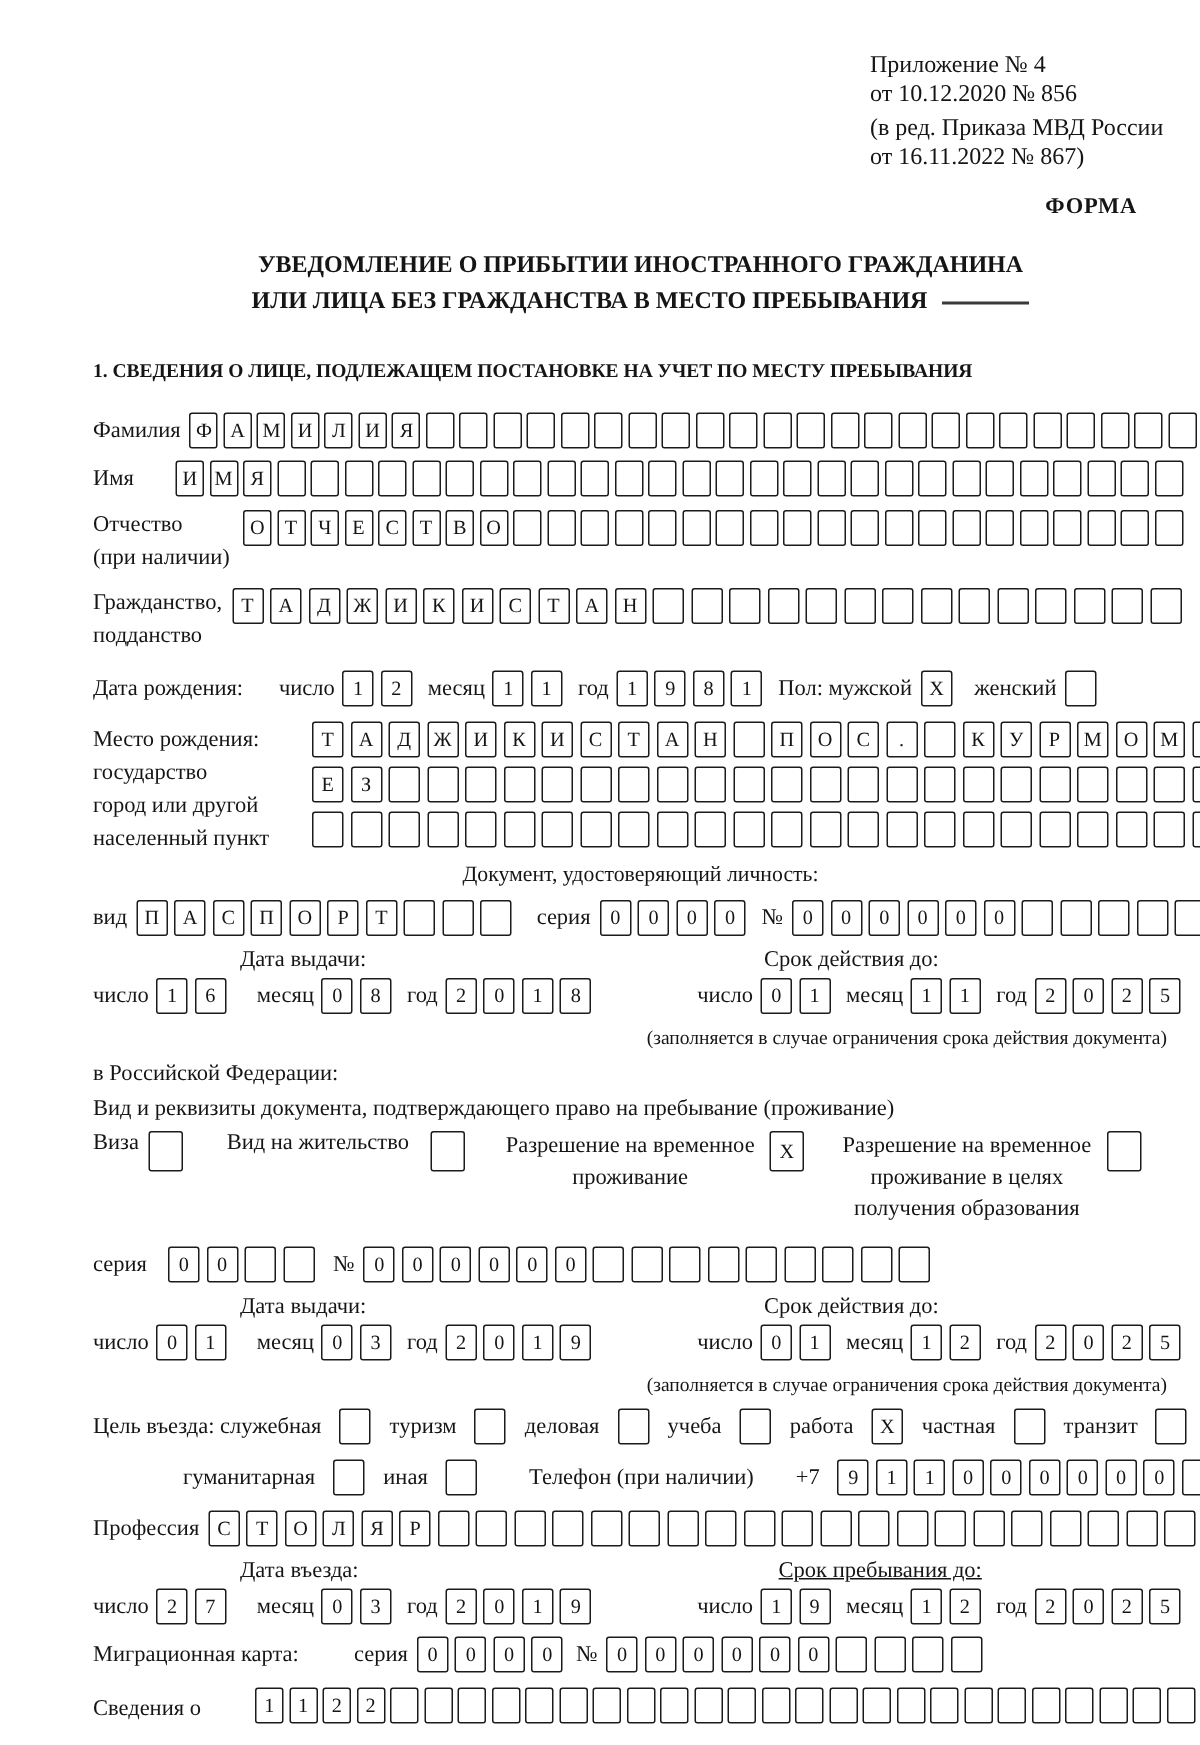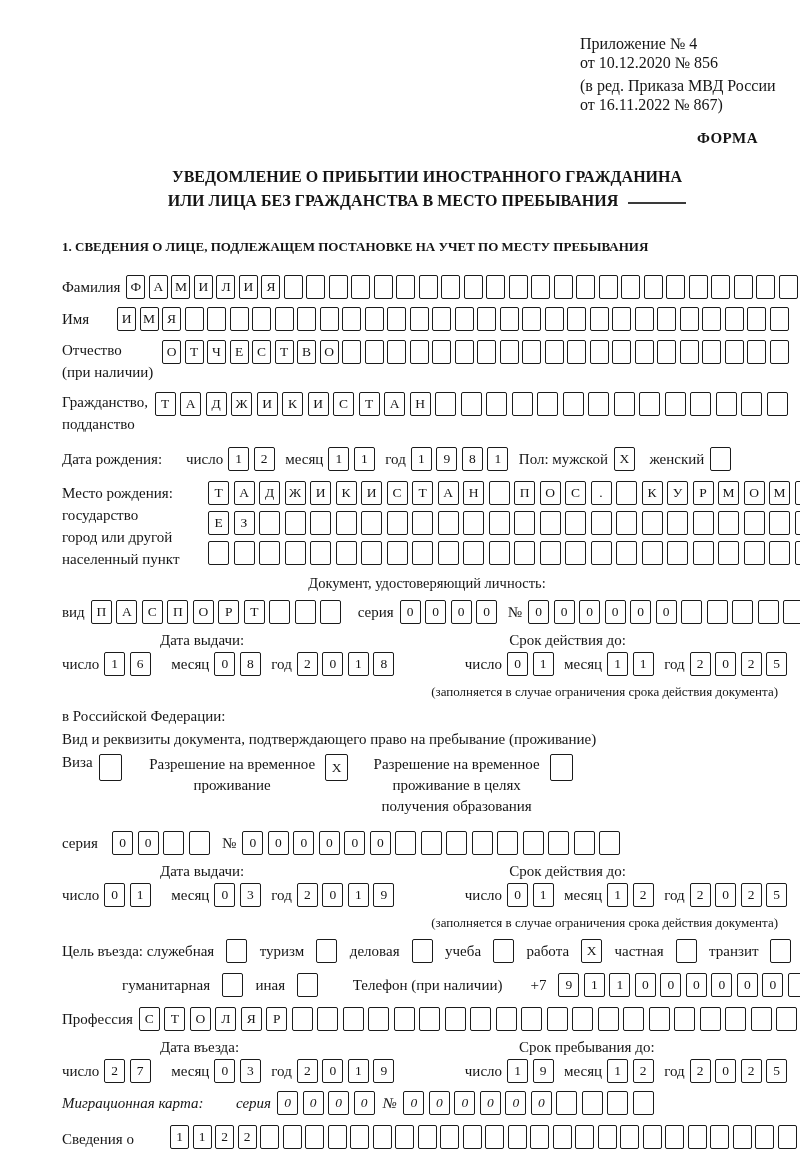--- a/index.html
+++ b/index.html
@@ -431,20 +431,26 @@
   <div class="plain">в Российской Федерации:</div>
   <div class="plain">Вид и реквизиты документа, подтверждающего право на пребывание (проживание)</div>
 
   <div class="permit-row">
     <span class="permit-opt">
       <span class="lbl">Виза</span>
       <span class="cells bigbox">
           <span class="cell"></span>
         </span>
     </span>
+    <span class="permit-opt" style="margin-left:26px;">
+      <span class="lbl">Вид на жительство</span>
+      <span class="cells bigbox" style="margin-left:8px;">
+          <span class="cell"></span>
+        </span>
+    </span>
     <span class="permit-opt" style="margin-left:24px;">
       <span class="txt">
         <span>Разрешение на временное</span><br>
         <span>проживание</span>
       </span>
       <span class="cells bigbox" style="margin-left:10px;">
           <span class="cell">X</span>
         </span>
     </span>
     <span class="permit-opt" style="margin-left:22px;">
@@ -615,21 +621,21 @@
         <span class="cell"></span>
         <span class="cell"></span>
         <span class="cell"></span>
         <span class="cell"></span>
         <span class="cell"></span>
       </span>
   </div>
 
   <div class="dates-head" style="margin-top:8px;">
     <span style="margin-left:98px;">Дата въезда:</span>
-    <span style="margin-left:280px;">Срок пребывания до:</span>
+    <span style="margin-left:280px;text-decoration:underline;">Срок пребывания до:</span>
   </div>
   <div class="fieldrow">
     <span class="dg">
       <span class="lbl">число</span>
       <span class="cells wide">
           <span class="cell">2</span>
           <span class="cell">7</span>
         </span>
       <span class="lbl" style="padding-left:10px;">месяц</span>
       <span class="cells wide">
@@ -658,21 +664,21 @@
       <span class="lbl">год</span>
       <span class="cells wide">
           <span class="cell">2</span>
           <span class="cell">0</span>
           <span class="cell">2</span>
           <span class="cell">5</span>
         </span>
     </span>
   </div>
 
-  <div class="fieldrow" style="margin-top:4px;font-style:italic;">
+  <div class="fieldrow" style="margin-top:4px;">
     <span class="lbl" style="width:168px;">Миграционная карта:</span>
     <span class="lbl">серия</span>
     <span class="cells wide">
         <span class="cell">0</span>
         <span class="cell">0</span>
         <span class="cell">0</span>
         <span class="cell">0</span>
       </span>
     <span class="lbl" style="padding-left:4px;">№</span>
     <span class="cells wide">

